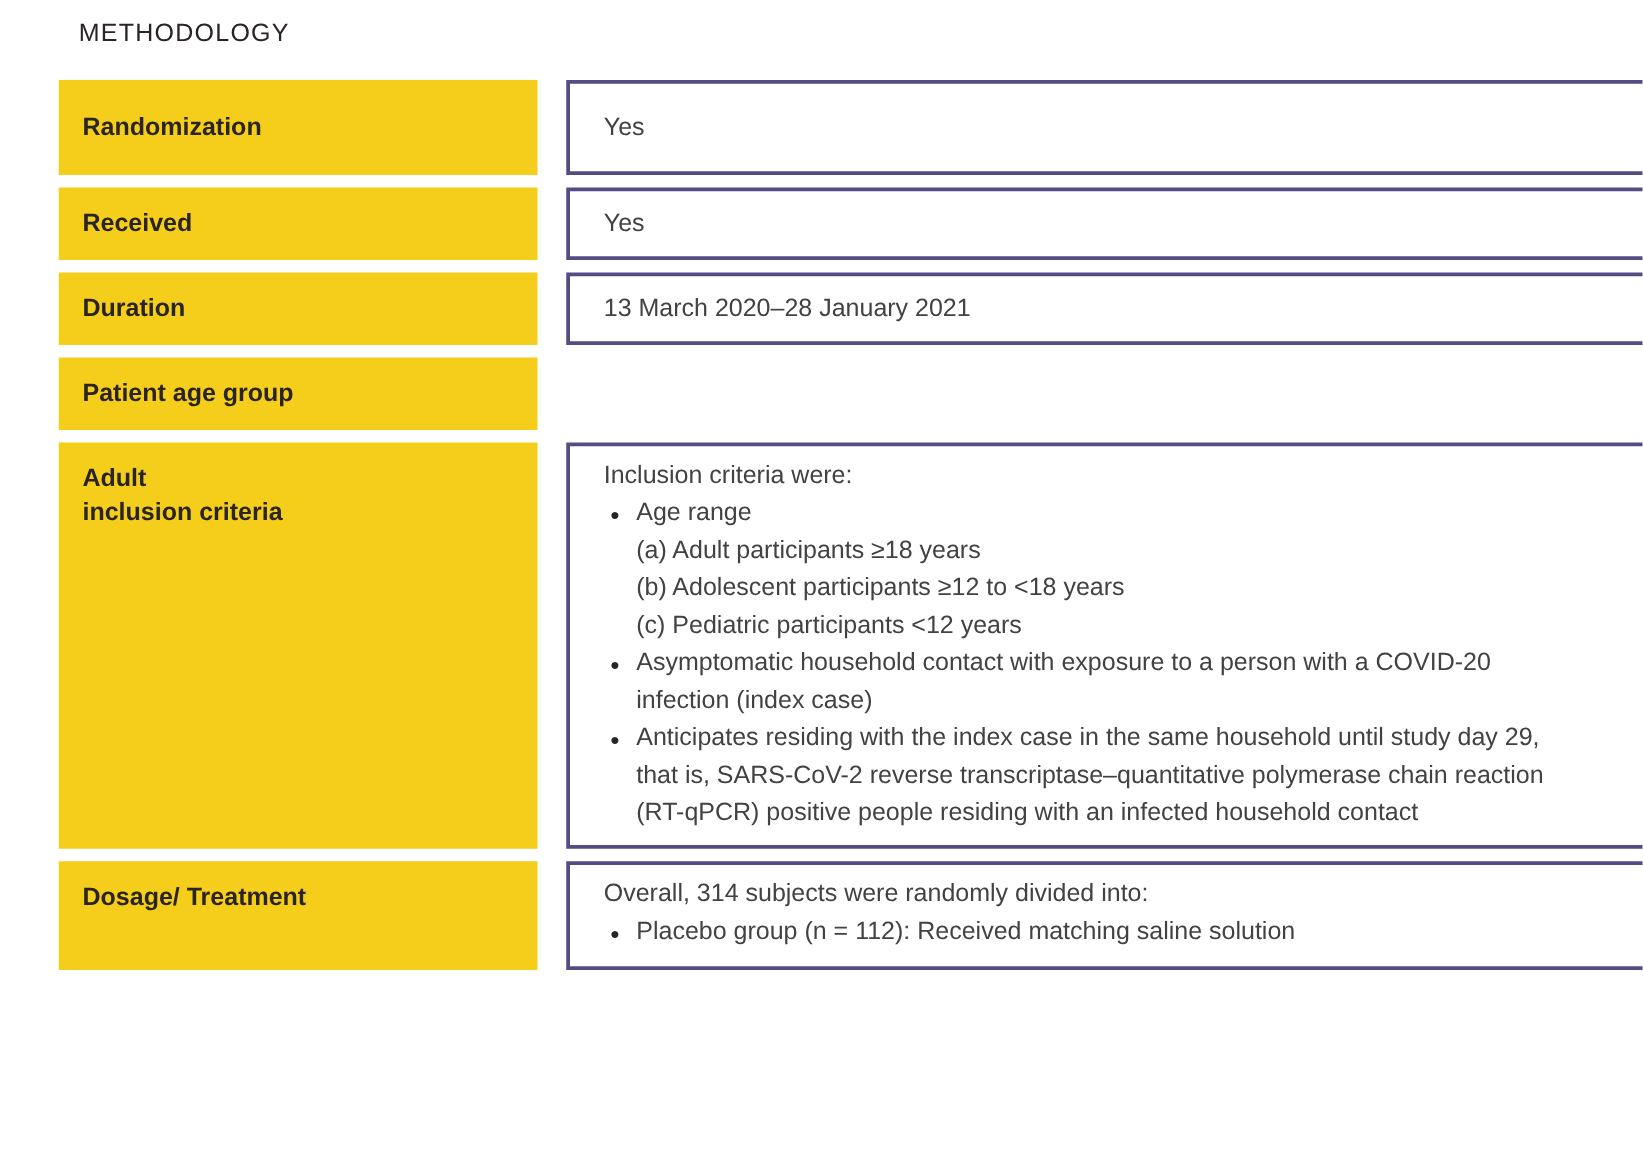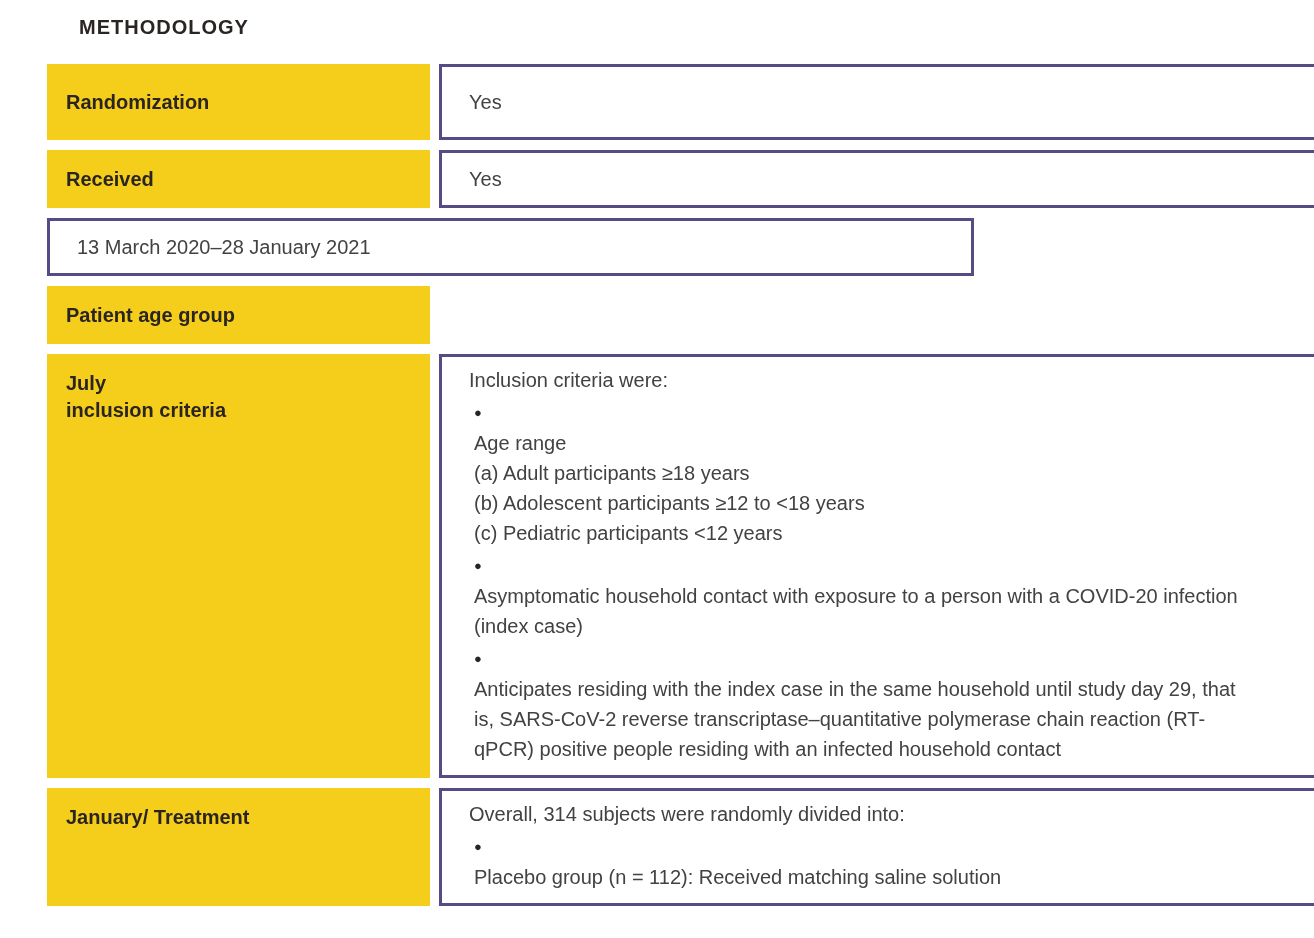--- a/index.html
+++ b/index.html
@@ -14,30 +14,30 @@
     font-family: "Liberation Sans", sans-serif;
     -webkit-font-smoothing: antialiased;
   }
   .page {
     box-sizing: border-box;
     width: 1314px;
     height: 938px;
     padding: 16px 48px 0 47px;
   }
   .page-title {
-    margin: 0 0 25px 32px;
+    margin: 0 0 25px 16px;
     font-size: 20px;
-    font-weight: bold;
+    font-weight: normal;
     letter-spacing: 1px;
     color: var(--label-text, #2a2422);
   }
   .table { }
   .row {
     display: flex;
-    gap: 9px;
+    gap: 23px;
     margin-bottom: 10px;
     min-height: 58px;
     align-items: stretch;
   }
   .table .row:first-child { min-height: 76px; }
   .label-cell {
     flex: none;
     box-sizing: border-box;
     width: 383px;
     background: var(--yellow, #f5ce1b);
@@ -75,21 +75,20 @@
   }
   .intro { }
   ul.bullets {
     list-style: none;
     margin: 0;
     padding: 0 0 0 5px;
   }
   li.bullet-item {
     display: flex;
     align-items: flex-start;
-    flex-direction: column;
   }
   .bullet {
     flex: none;
     width: 21px;
     line-height: 30px;
   }
   .bullet::before {
     content: "●";
     font-size: 13px;
     color: #252525;
@@ -112,32 +111,35 @@
       </div>
       <div class="row">
         <div class="label-cell">
           <div class="label-line">Received</div>
         </div>
         <div class="value-cell">
           <span class="value-text">Yes</span>
         </div>
       </div>
       <div class="row">
+        <div class="label-cell">
+          <div class="label-line">Duration</div>
+        </div>
         <div class="value-cell">
           <span class="value-text">13 March 2020–28 January 2021</span>
         </div>
       </div>
       <div class="row">
         <div class="label-cell">
           <div class="label-line">Patient age group</div>
         </div>
       </div>
       <div class="row top">
         <div class="label-cell">
-          <div class="label-line">July</div>
+          <div class="label-line">Adult</div>
           <div class="label-line">inclusion criteria</div>
         </div>
         <div class="value-cell list">
           <div class="intro">Inclusion criteria were:</div>
           <ul class="bullets">
             <li class="bullet-item">
               <span class="bullet"></span>
               <div class="bullet-content">
                 <div class="bullet-text">Age range</div>
                 <div class="subline">(a) Adult participants ≥18 years</div>
@@ -155,21 +157,21 @@
               <span class="bullet"></span>
               <div class="bullet-content">
                 <div class="bullet-text">Anticipates residing with the index case in the same household until study day 29, that is, SARS-CoV-2 reverse transcriptase–quantitative polymerase chain reaction (RT-qPCR) positive people residing with an infected household contact</div>
               </div>
             </li>
           </ul>
         </div>
       </div>
       <div class="row top">
         <div class="label-cell">
-          <div class="label-line">January/ Treatment</div>
+          <div class="label-line">Dosage/ Treatment</div>
         </div>
         <div class="value-cell list">
           <div class="intro">Overall, 314 subjects were randomly divided into:</div>
           <ul class="bullets">
             <li class="bullet-item">
               <span class="bullet"></span>
               <div class="bullet-content">
                 <div class="bullet-text">Placebo group (n = 112): Received matching saline solution</div>
               </div>
             </li>

